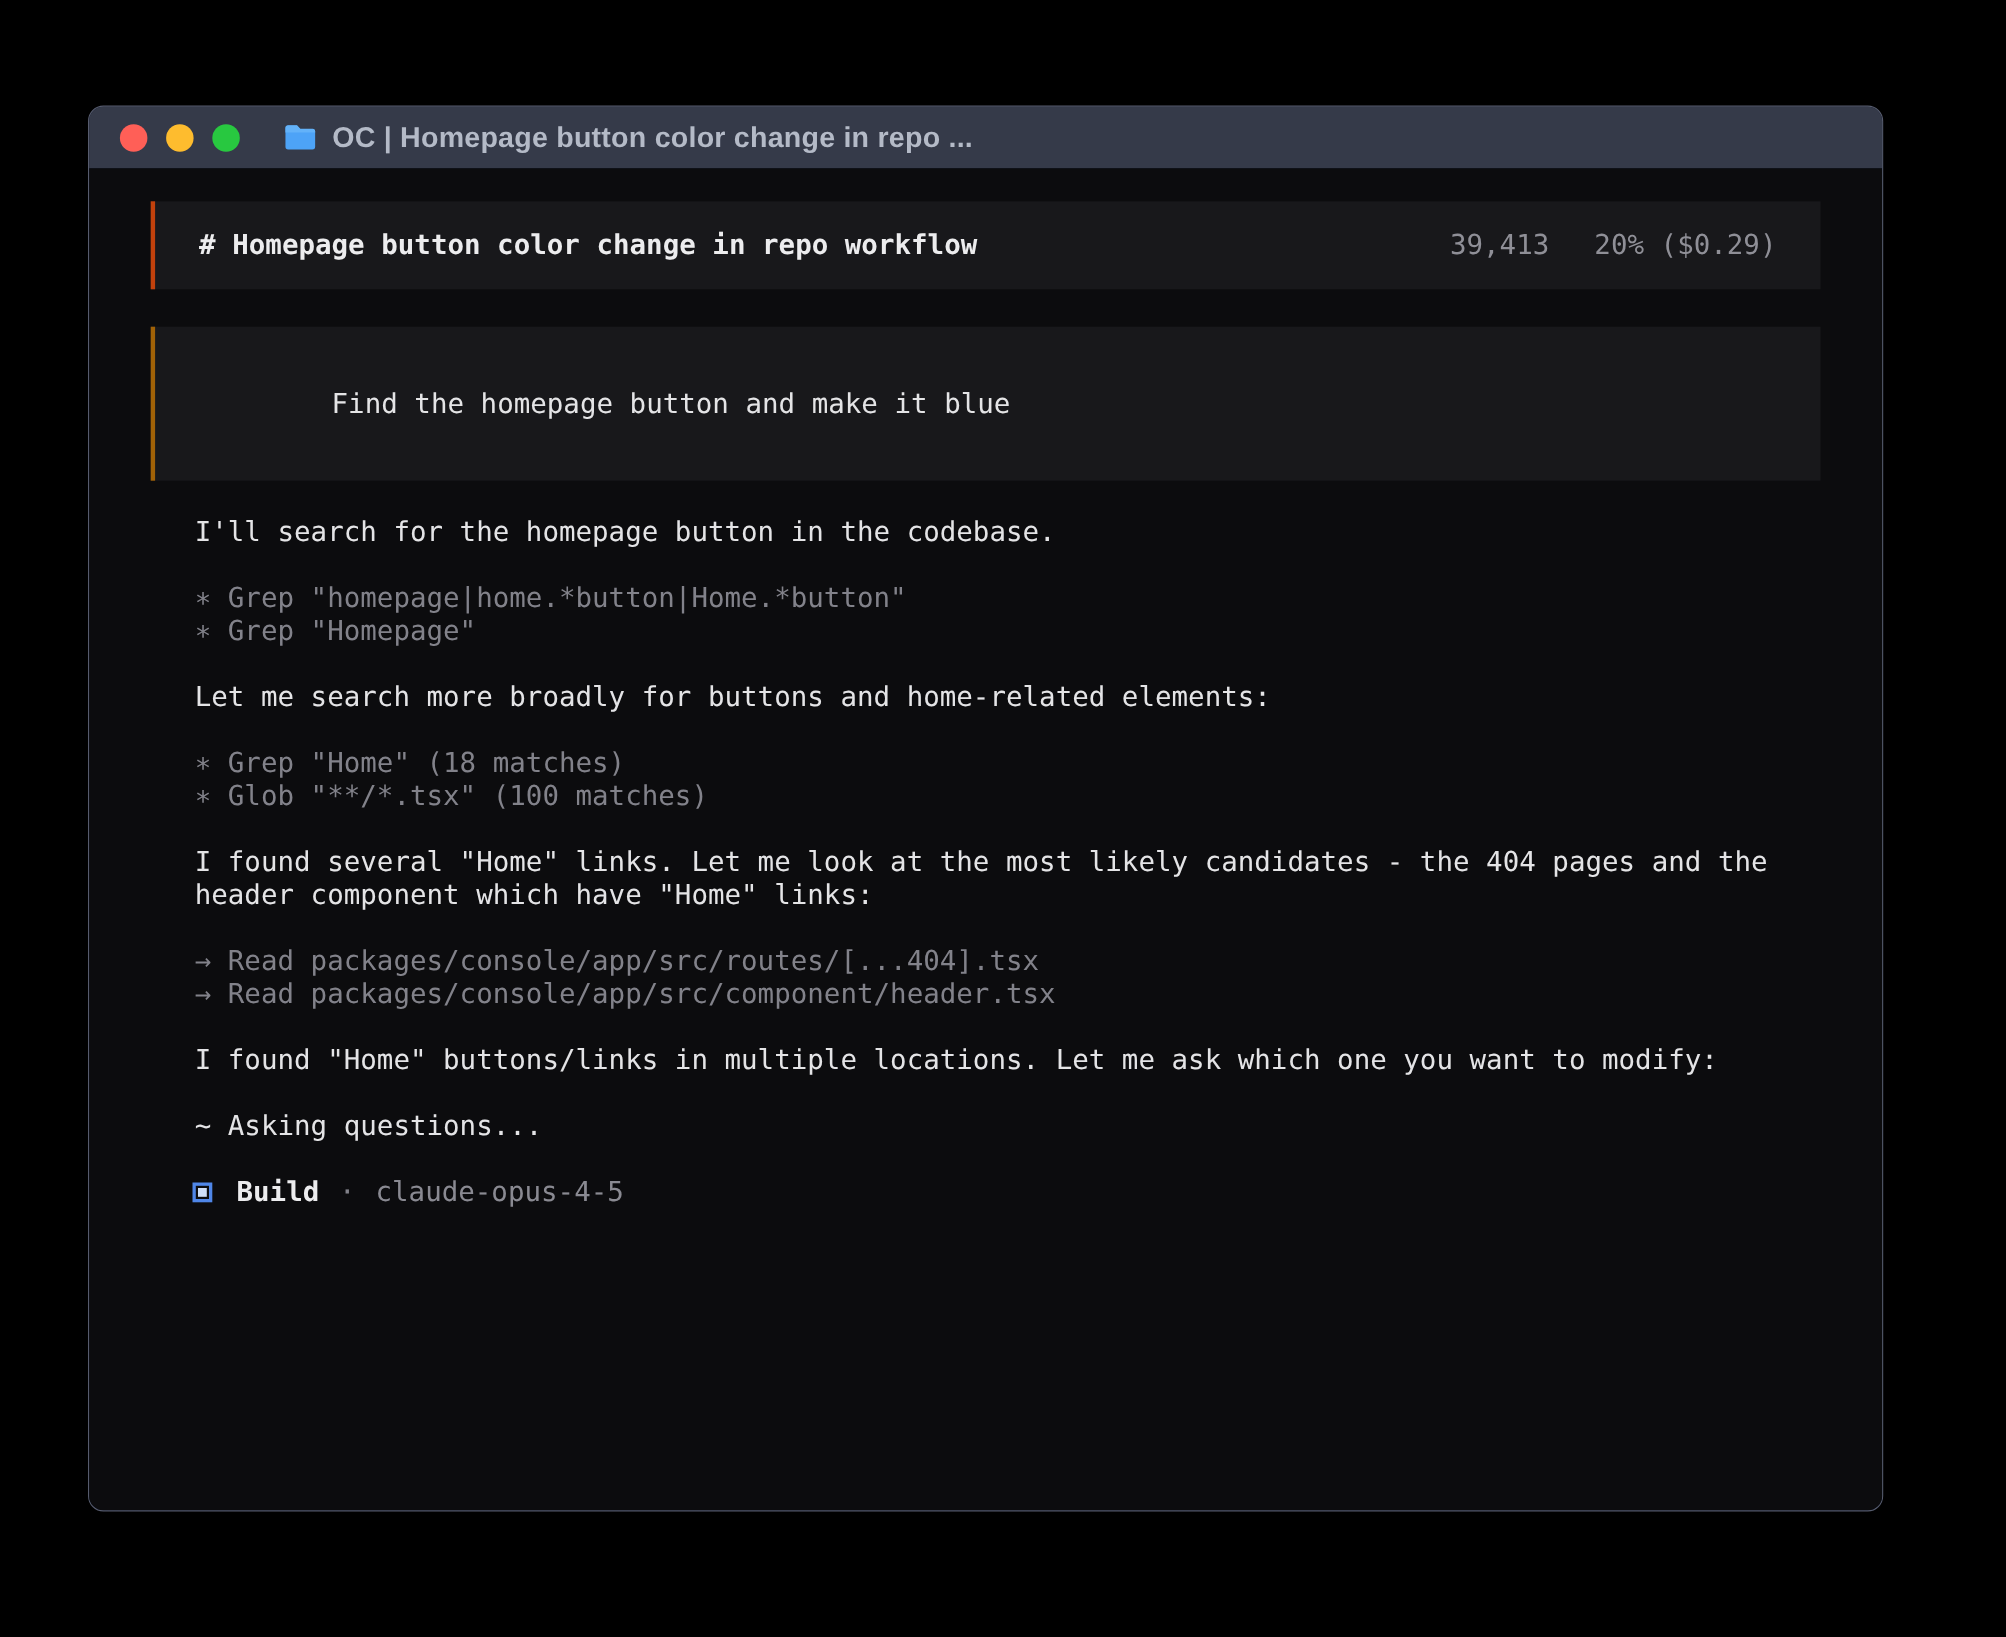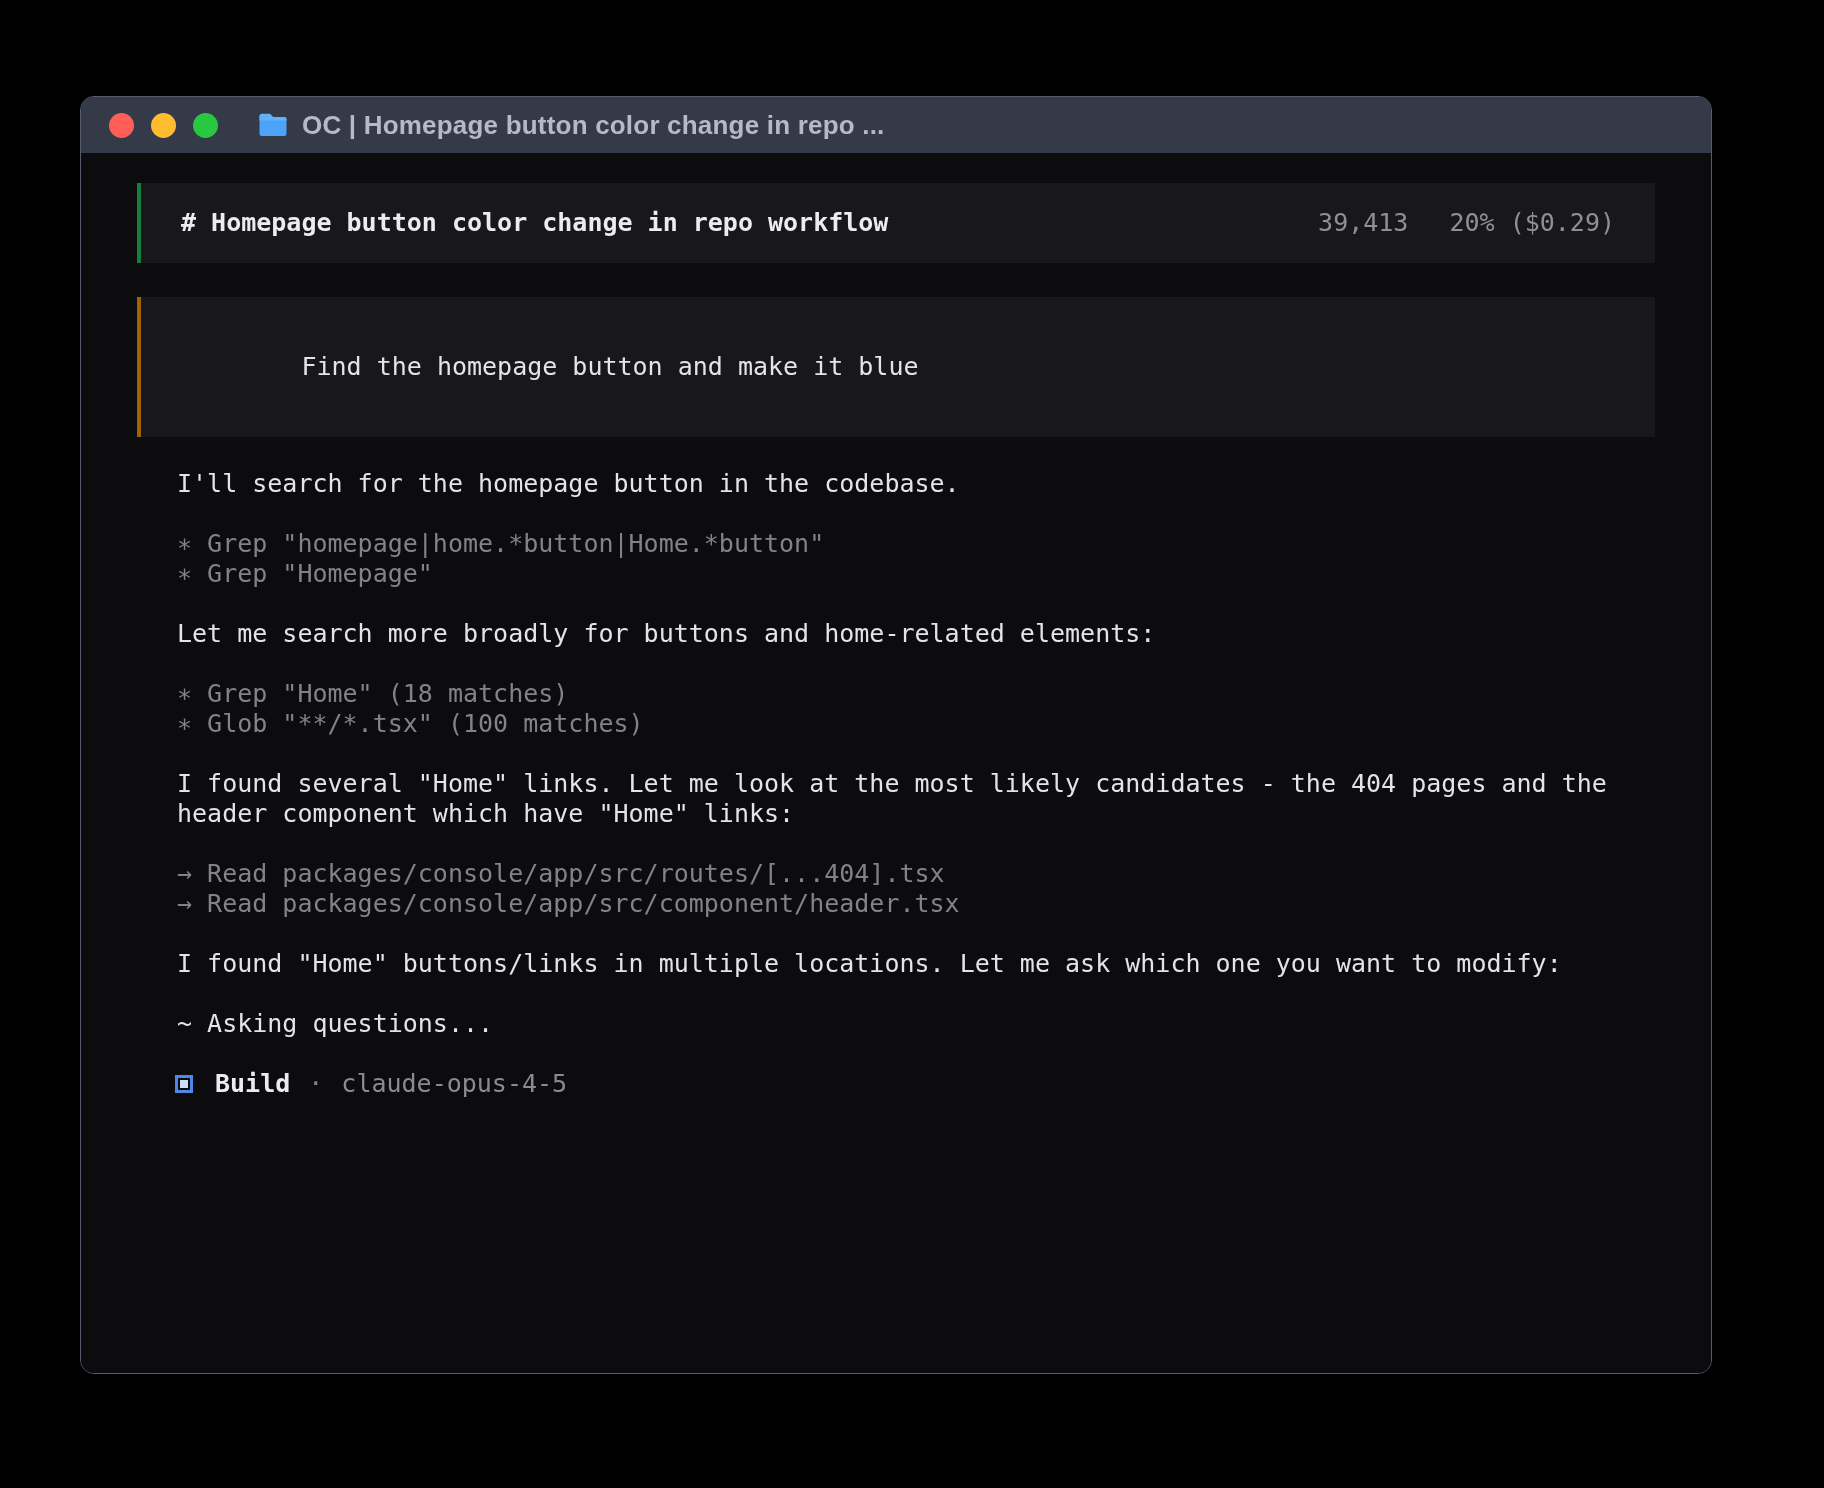--- a/index.html
+++ b/index.html
@@ -56,21 +56,21 @@
     flex-direction: column;
     font-size: 25px;
     line-height: 30px;
     color: #e4e4e6;
   }
   .box {
     background: #18181b;
     padding: 25px 40px;
   }
   .session-header {
-    border-left: 4px solid #15803d;
+    border-left: 4px solid #c2410c;
     display: flex;
     justify-content: space-between;
     align-items: center;
     white-space: pre;
   }
   .session-title { font-weight: bold; color: #ececee; }
   .session-stats { color: #8f8f97; display: flex; gap: 41px; }
   .user-box {
     margin-top: 34px;
     border-left: 4px solid #a16207;

